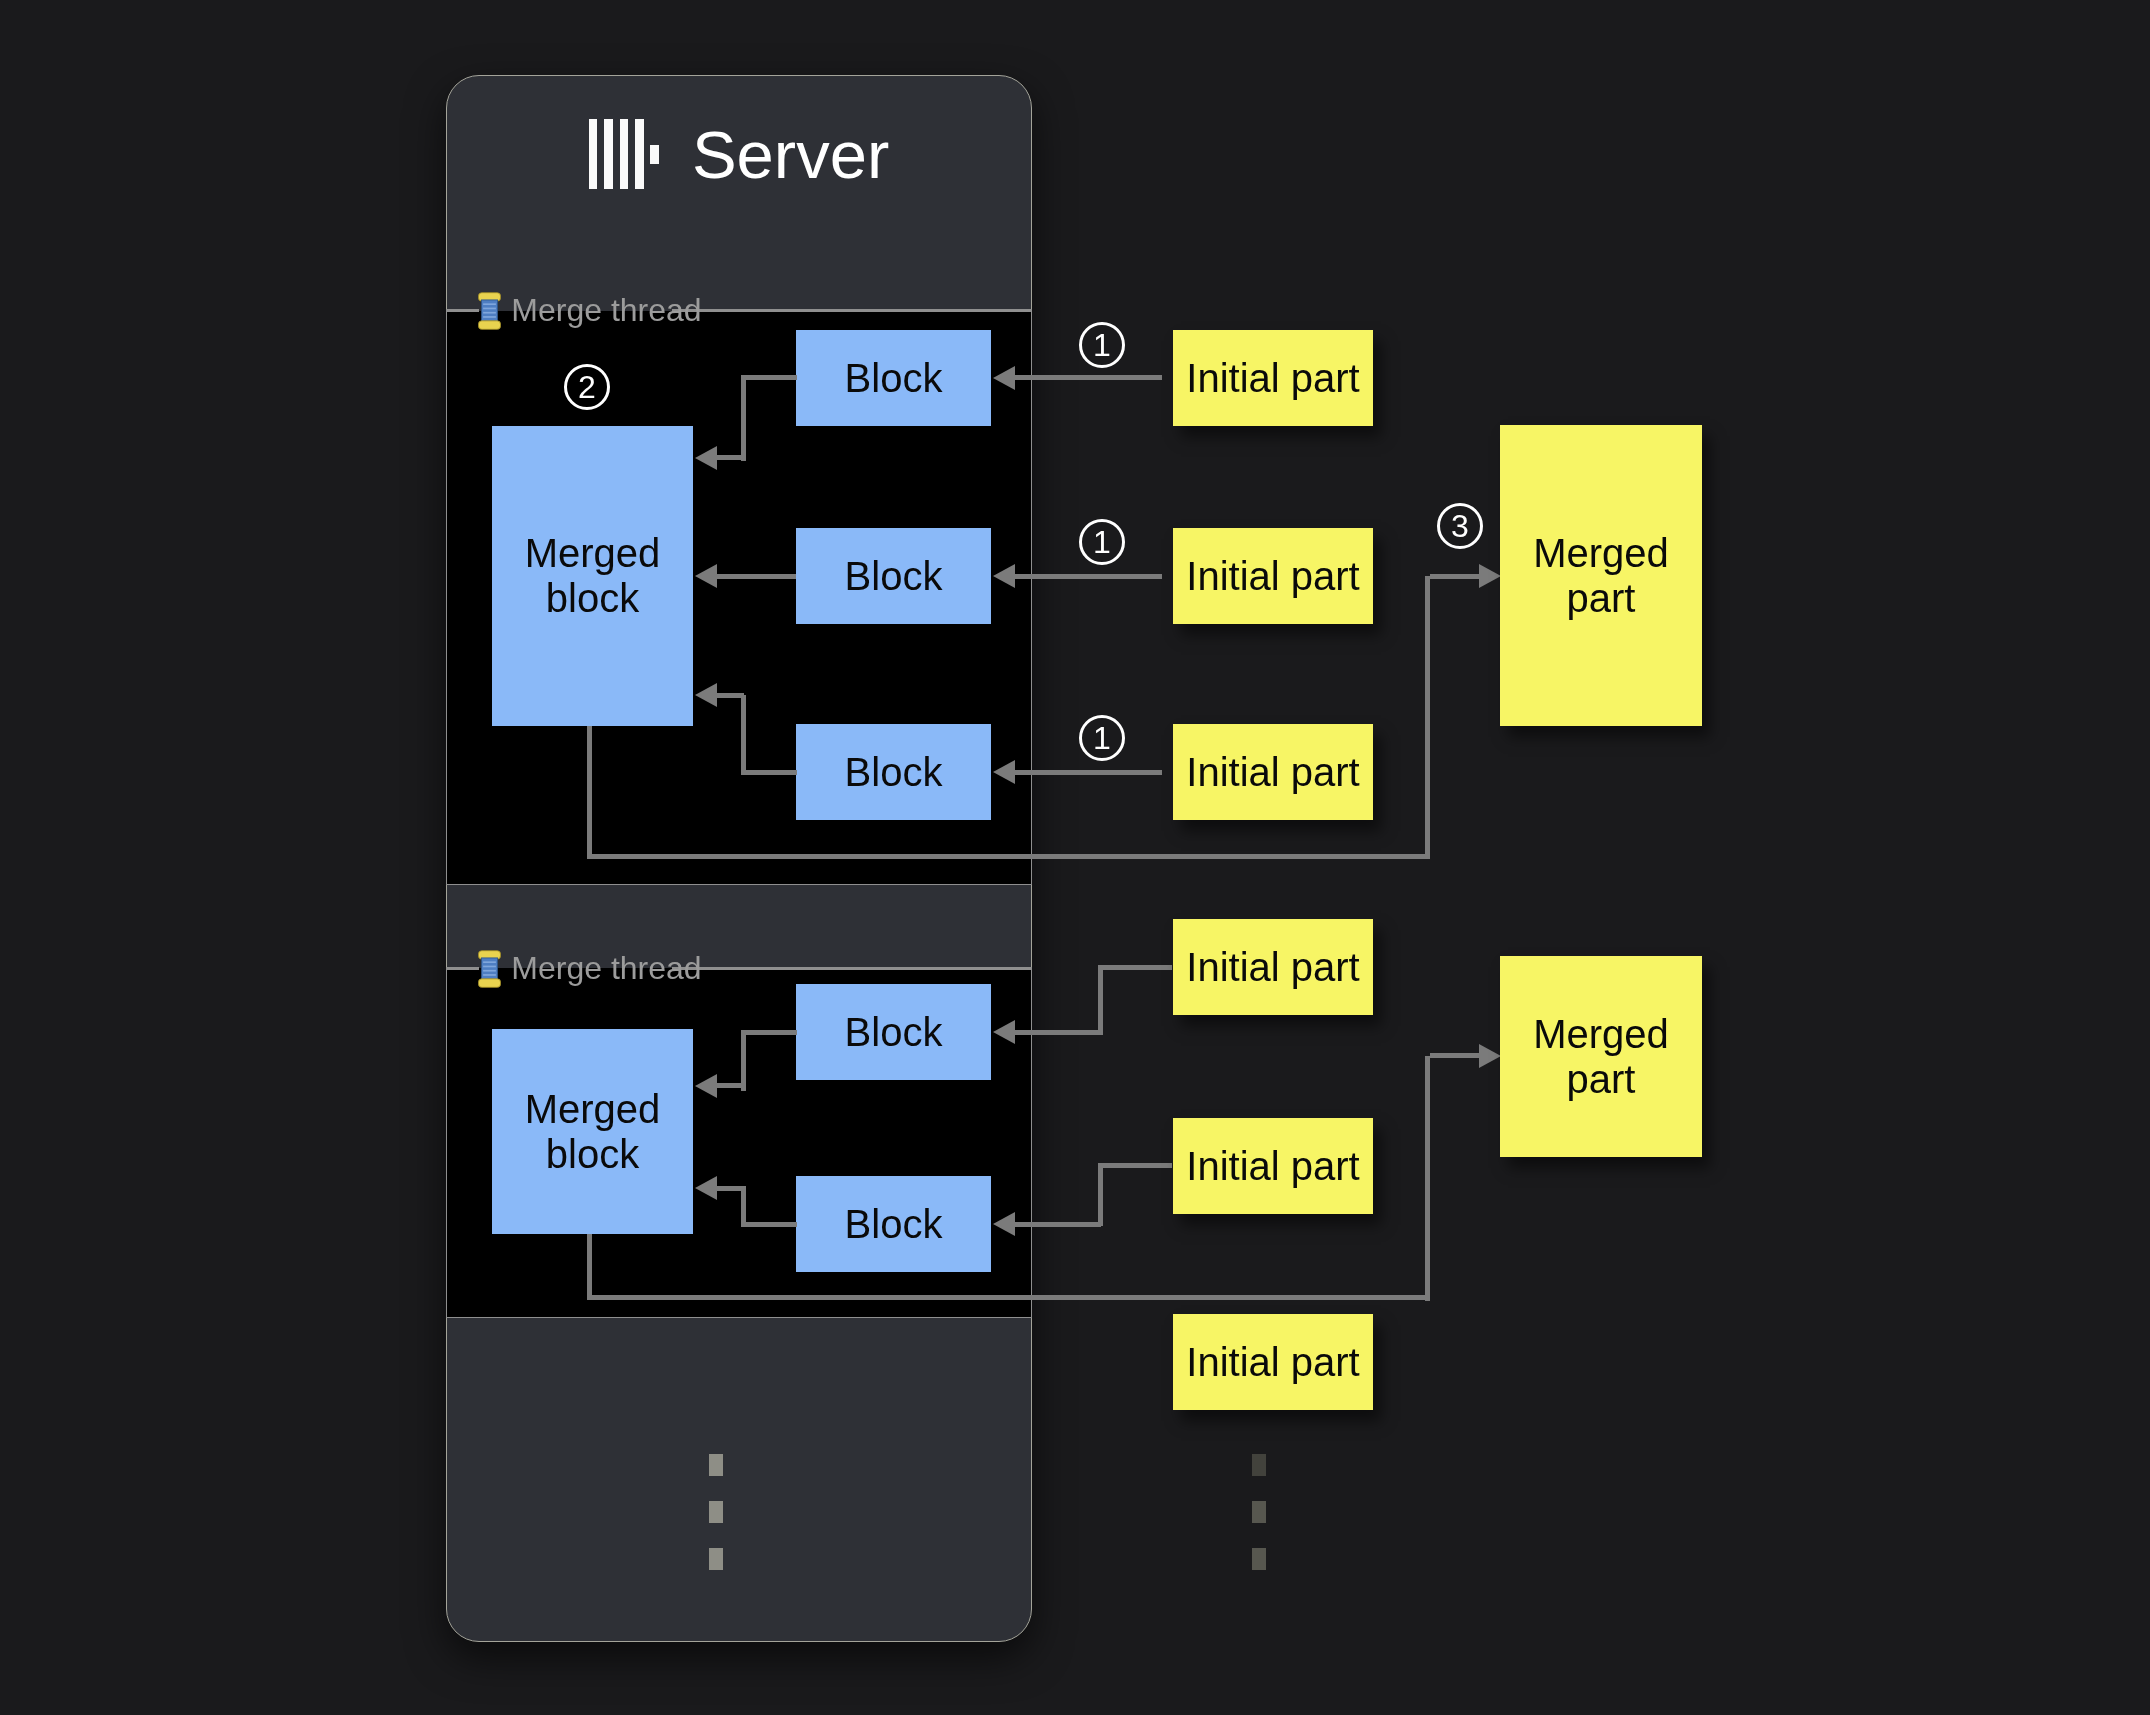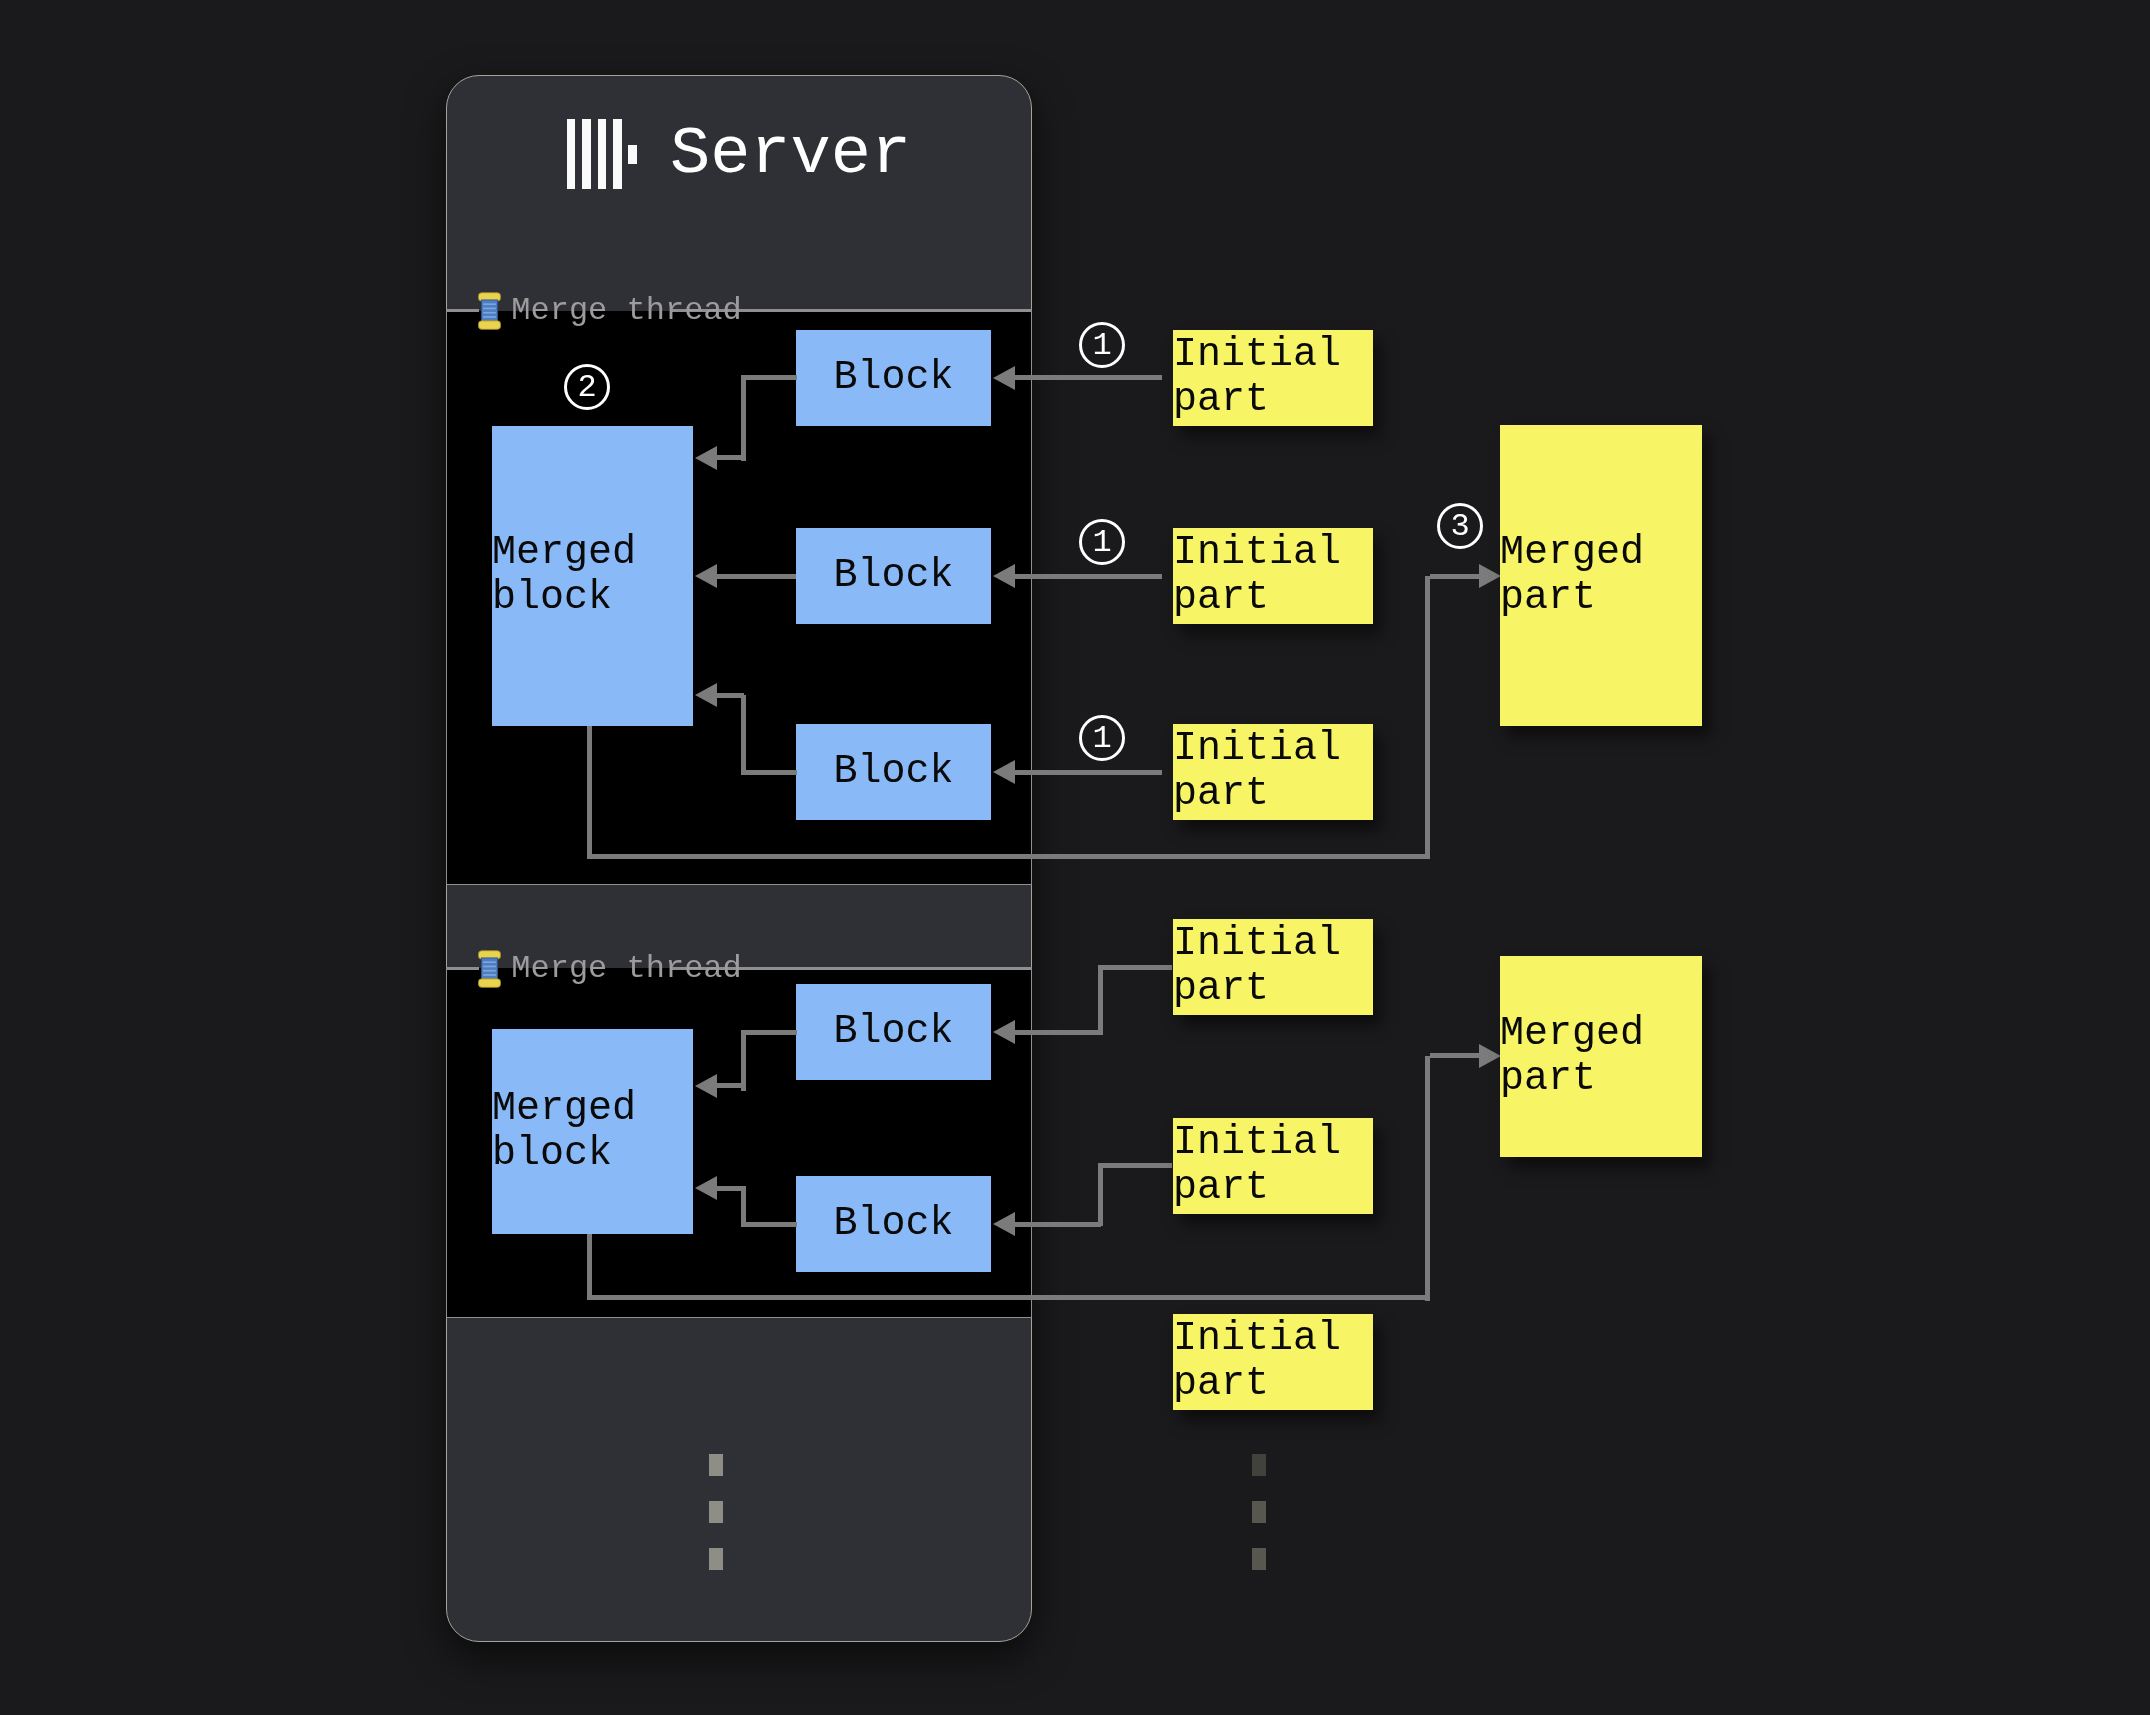--- a/index.html
+++ b/index.html
@@ -9,42 +9,42 @@
     --section-bg:#000000;
     --section-border:#8F8F8F;
     --block-fill:#8AB9F8;
     --note-fill:#F7F565;
     --line:#7B7B7B;
     --label-text:#9C9C9C;
   }
   *{margin:0;padding:0;box-sizing:border-box;}
   html,body{background:var(--page-bg);}
   body{font-family:"Liberation Sans", sans-serif;}
-  #stage{position:relative;width:2150px;height:1716px;background:var(--page-bg);overflow:hidden;font-family:Liberation Mono, monospace;}
+  #stage{position:relative;width:2150px;height:1716px;background:var(--page-bg);overflow:hidden;}
 
   .panel{position:absolute;left:446px;top:75px;width:586px;height:1567px;
     background:var(--panel-bg);border:1.7px solid var(--panel-border);border-radius:33px;
     box-shadow:0 15.4px 39px rgba(0,0,0,.6);}
 
   .server-header{position:absolute;left:446px;top:111px;width:586px;height:86px;
     display:flex;align-items:center;justify-content:center;gap:33px;}
   .ch-logo{display:flex;align-items:center;height:70px;}
   .ch-logo i{display:block;width:8.6px;height:70px;background:#FAFAFA;margin-right:6.8px;}
   .ch-logo i.short{height:19px;margin-right:0;}
   .server-title{color:#FFFFFF;font-size:67px;line-height:1;}
 
   .section{position:absolute;left:446px;width:586px;background:var(--section-bg);
     border-left:1.7px solid var(--section-border);border-right:1.7px solid var(--section-border);
     border-bottom:1.7px solid var(--section-border);}
   .sec-line{position:absolute;height:2.6px;background:var(--section-border);}
   .sec-label{position:absolute;display:flex;align-items:center;gap:10.3px;height:41px;}
   .sec-label span{color:var(--label-text);font-size:32px;white-space:nowrap;}
 
   .box{position:absolute;display:flex;align-items:center;justify-content:center;
-    color:#0A0A0A;font-size:40px;line-height:1.12;}
+    text-align:center;color:#0A0A0A;font-size:40px;line-height:1.12;}
   .blue{background:var(--block-fill);}
   .note{background:var(--note-fill);box-shadow:7.7px 11px 13.7px rgba(0,0,0,.5);}
 
   .badge{position:absolute;width:46px;height:46px;border:3.4px solid #FFFFFF;border-radius:50%;
     display:flex;align-items:center;justify-content:center;color:#FFFFFF;font-size:32px;}
 
   .hl,.vl{position:absolute;background:var(--line);}
   .ah{position:absolute;width:0;height:0;}
   .ahl{border-top:12px solid transparent;border-bottom:12px solid transparent;border-right:22px solid var(--line);}
   .ahr{border-top:12px solid transparent;border-bottom:12px solid transparent;border-left:22px solid var(--line);}

